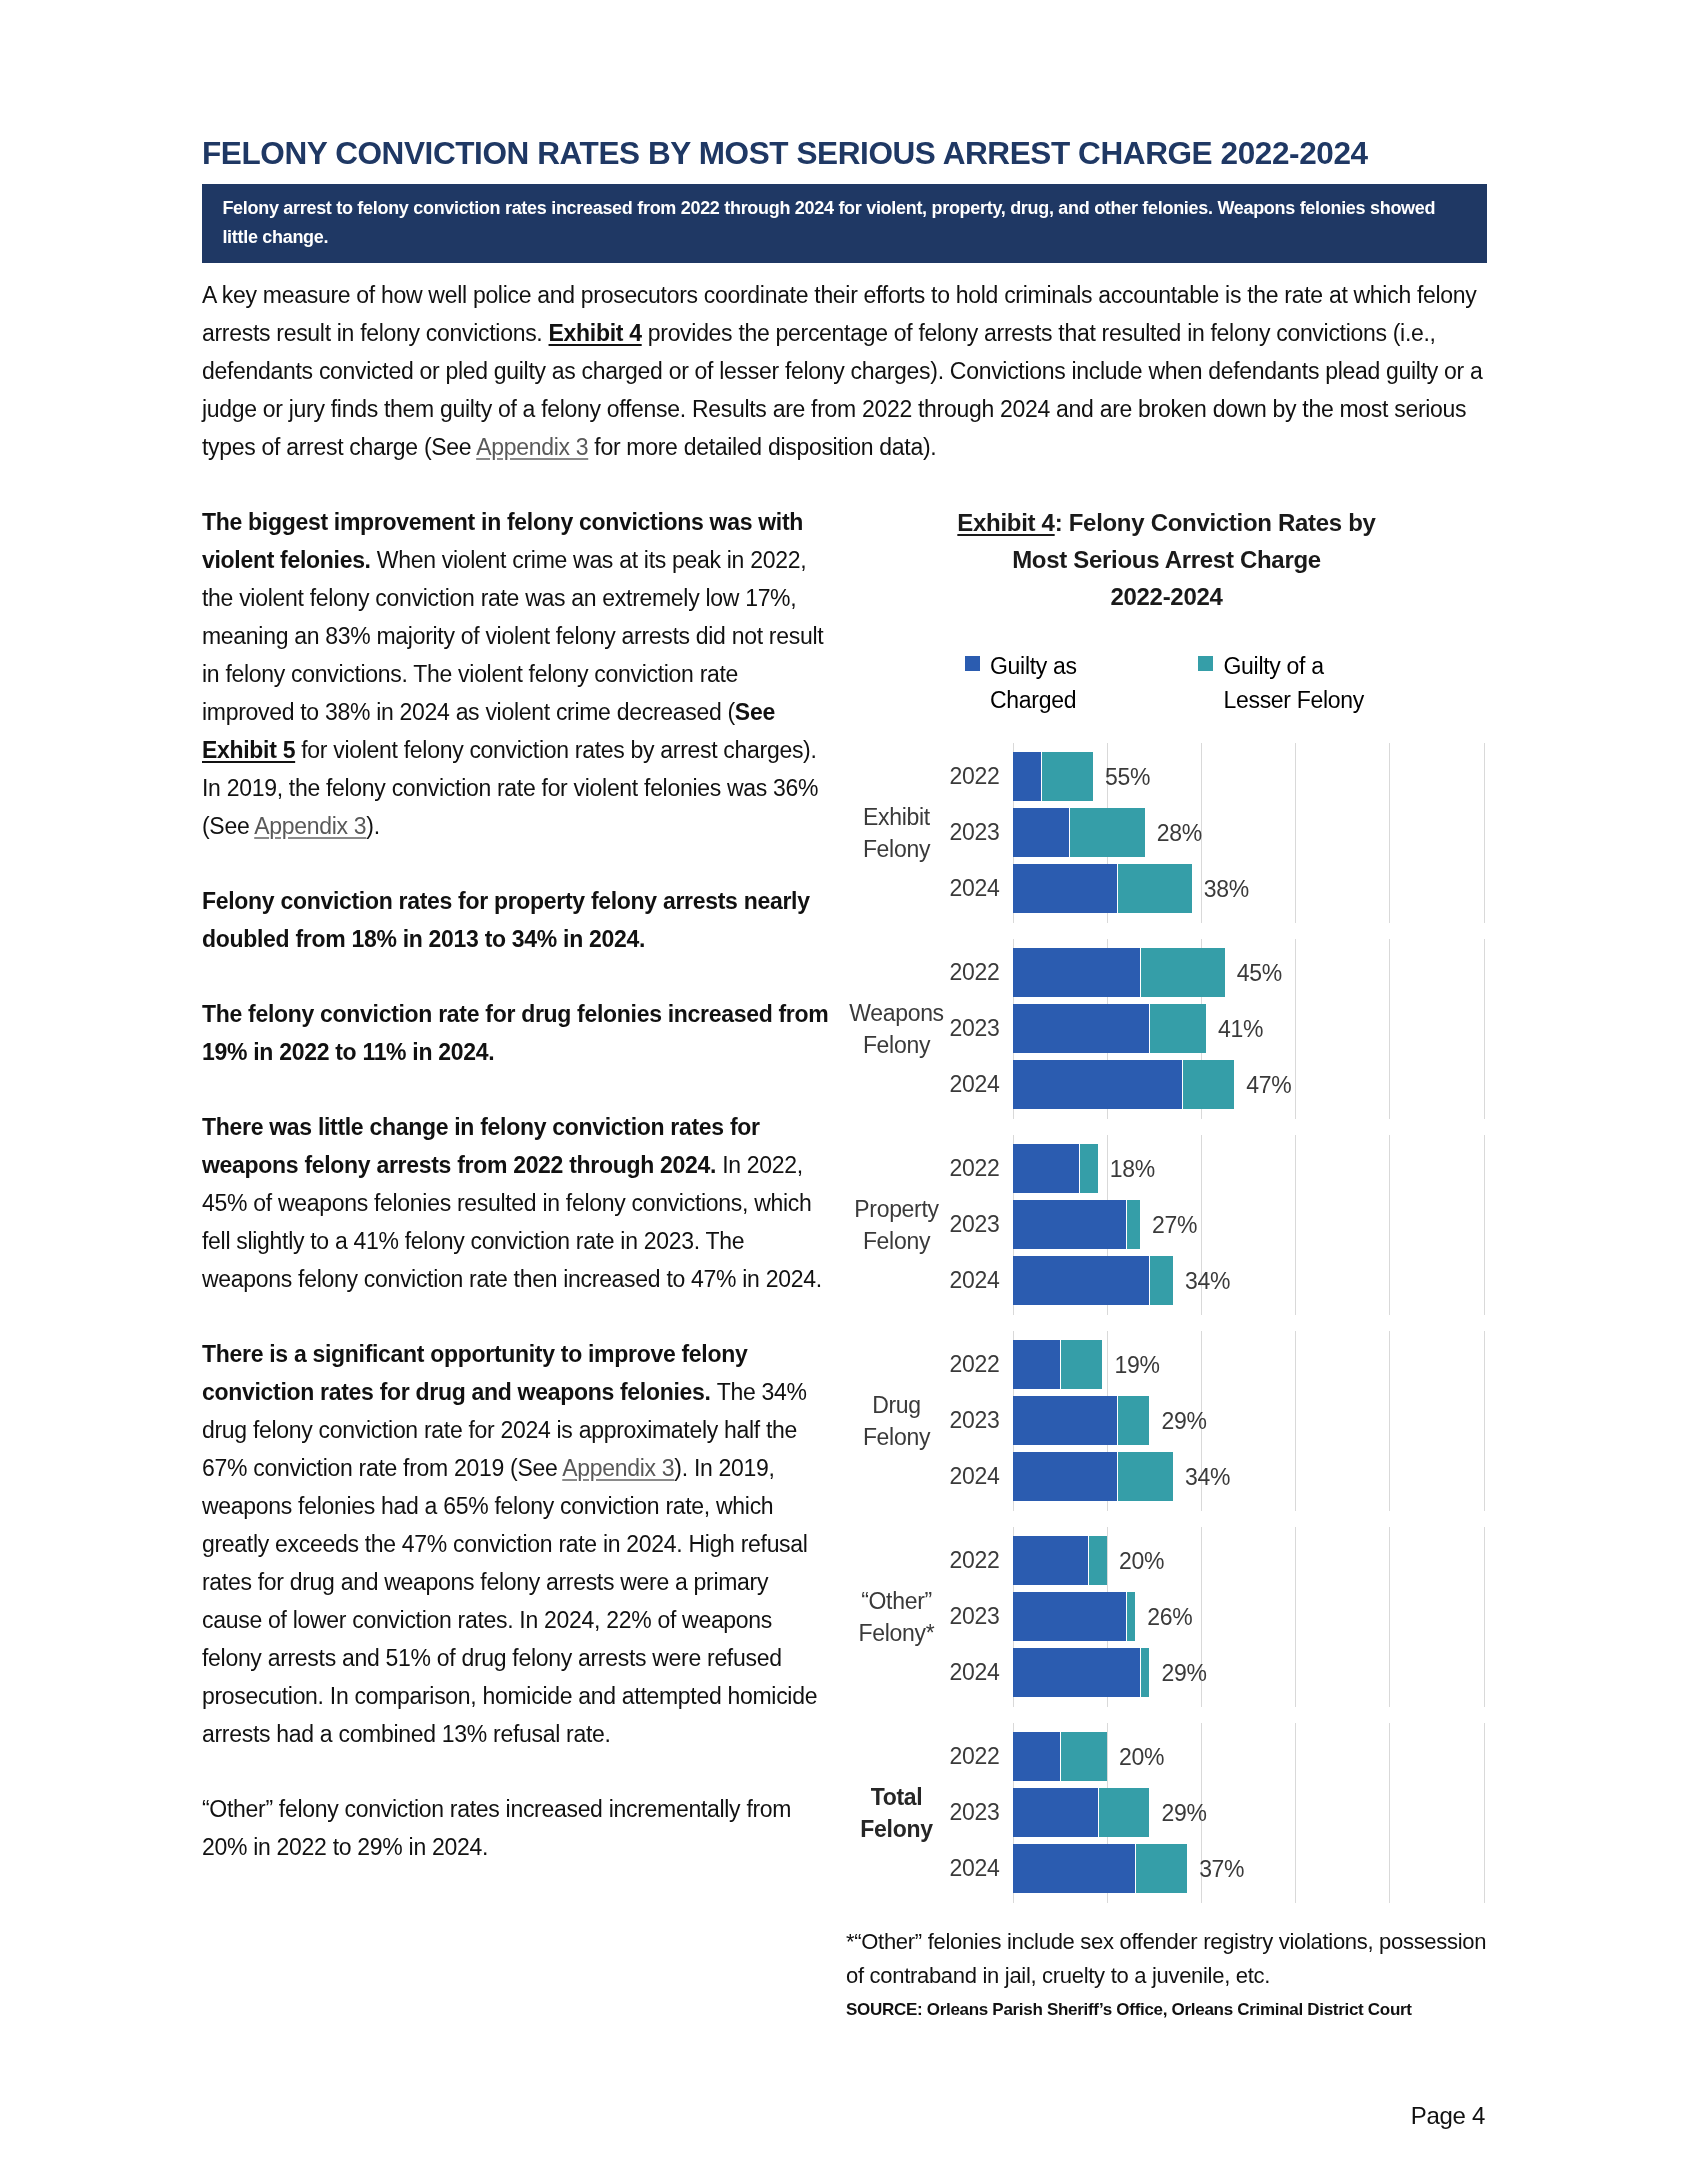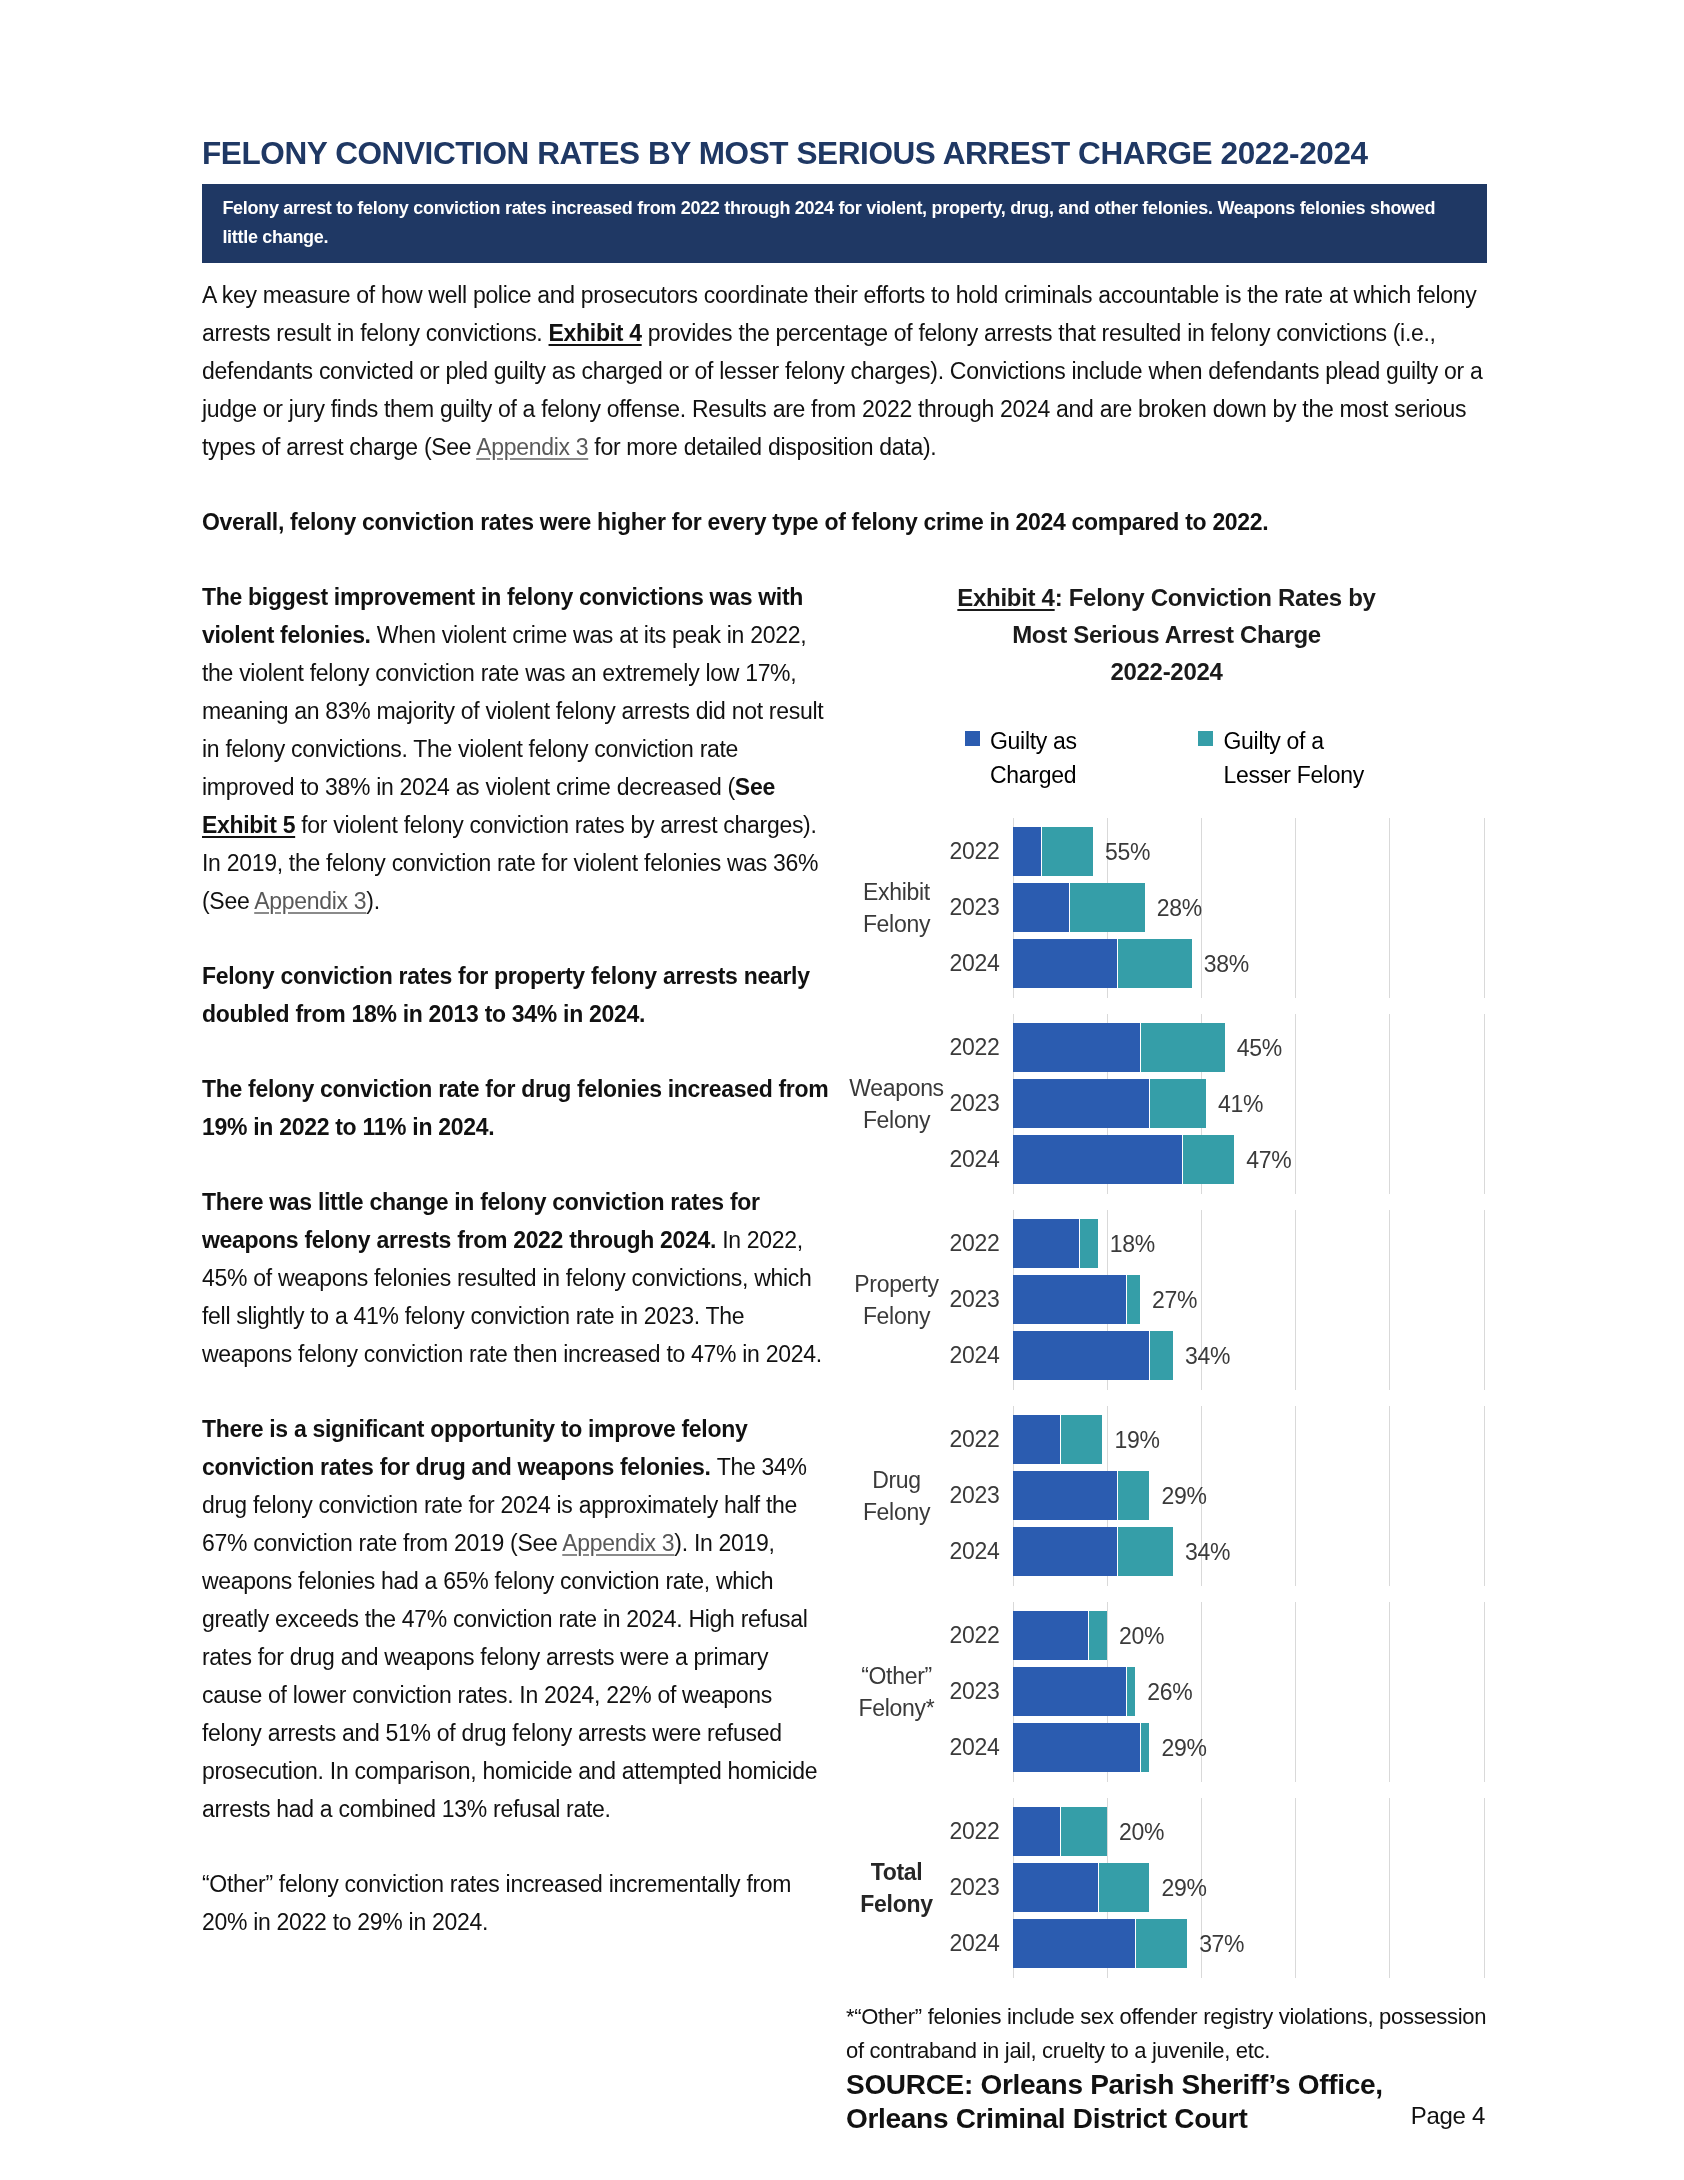--- a/index.html
+++ b/index.html
@@ -149,21 +149,21 @@
     white-space:nowrap;
   }
   .chart-notes{
     margin-top:22px;
     font-size:22px;
     line-height:34px;
     color:#111;
   }
   .chart-source{
     font-weight:bold;
-    font-size:28px;
+    font-size:17px;
     line-height:34px;
     color:#111;
   }
   .page-number{
     position:absolute;
     right:200px;
     top:2102px;
     font-size:24px;
     color:#111;
   }
@@ -173,21 +173,20 @@
 
 <div class="page">
   <div class="content">
 
     <h1 class="doc-title">FELONY CONVICTION RATES BY MOST SERIOUS ARREST CHARGE 2022-2024</h1>
 
     <div class="banner">Felony arrest to felony conviction rates increased from 2022 through 2024 for violent, property, drug, and other felonies. Weapons felonies showed little change.</div>
 
     <p class="para intro"><span>A key measure of how well police and prosecutors coordinate their efforts to hold criminals accountable is the rate at which felony arrests result in felony convictions. </span><span class="b lnk">Exhibit 4</span><span> provides the percentage of felony arrests that resulted in felony convictions (i.e., defendants convicted or pled guilty as charged or of lesser felony charges). Convictions include when defendants plead guilty or a judge or jury finds them guilty of a felony offense. Results are from 2022 through 2024 and are broken down by the most serious types of arrest charge (See </span><span class="lnk gray">Appendix 3</span><span> for more detailed disposition data).</span></p>
 
-    <p class="para overall"><span class="b">Overall, felony conviction rates were higher for every type of felony crime in 2024 compared to 2022.</span></p>
 
     <div class="cols">
 
       <div class="col-left">
           <p class="para"><span class="b">The biggest improvement in felony convictions was with violent felonies. </span><span>When violent crime was at its peak in 2022, the violent felony conviction rate was an extremely low 17%, meaning an 83% majority of violent felony arrests did not result in felony convictions. The violent felony conviction rate improved to 38% in 2024 as violent crime decreased (</span><span class="b">See </span><span class="b lnk">Exhibit 5</span><span> for violent felony conviction rates by arrest charges). In 2019, the felony conviction rate for violent felonies was 36% (See </span><span class="lnk gray">Appendix 3</span><span>).</span></p>
           <p class="para"><span class="b">Felony conviction rates for property felony arrests nearly doubled from 18% in 2013 to 34% in 2024.</span></p>
           <p class="para"><span class="b">The felony conviction rate for drug felonies increased from 19% in 2022 to 11% in 2024.</span></p>
           <p class="para"><span class="b">There was little change in felony conviction rates for weapons felony arrests from 2022 through 2024. </span><span>In 2022, 45% of weapons felonies resulted in felony convictions, which fell slightly to a 41% felony conviction rate in 2023. The weapons felony conviction rate then increased to 47% in 2024.</span></p>
           <p class="para"><span class="b">There is a significant opportunity to improve felony conviction rates for drug and weapons felonies. </span><span>The 34% drug felony conviction rate for 2024 is approximately half the 67% conviction rate from 2019 (See </span><span class="lnk gray">Appendix 3</span><span>). In 2019, weapons felonies had a 65% felony conviction rate, which greatly exceeds the 47% conviction rate in 2024. High refusal rates for drug and weapons felony arrests were a primary cause of lower conviction rates. In 2024, 22% of weapons felony arrests and 51% of drug felony arrests were refused prosecution. In comparison, homicide and attempted homicide arrests had a combined 13% refusal rate.</span></p>
           <p class="para"><span>“Other” felony conviction rates increased incrementally from 20% in 2022 to 29% in 2024.</span></p>

